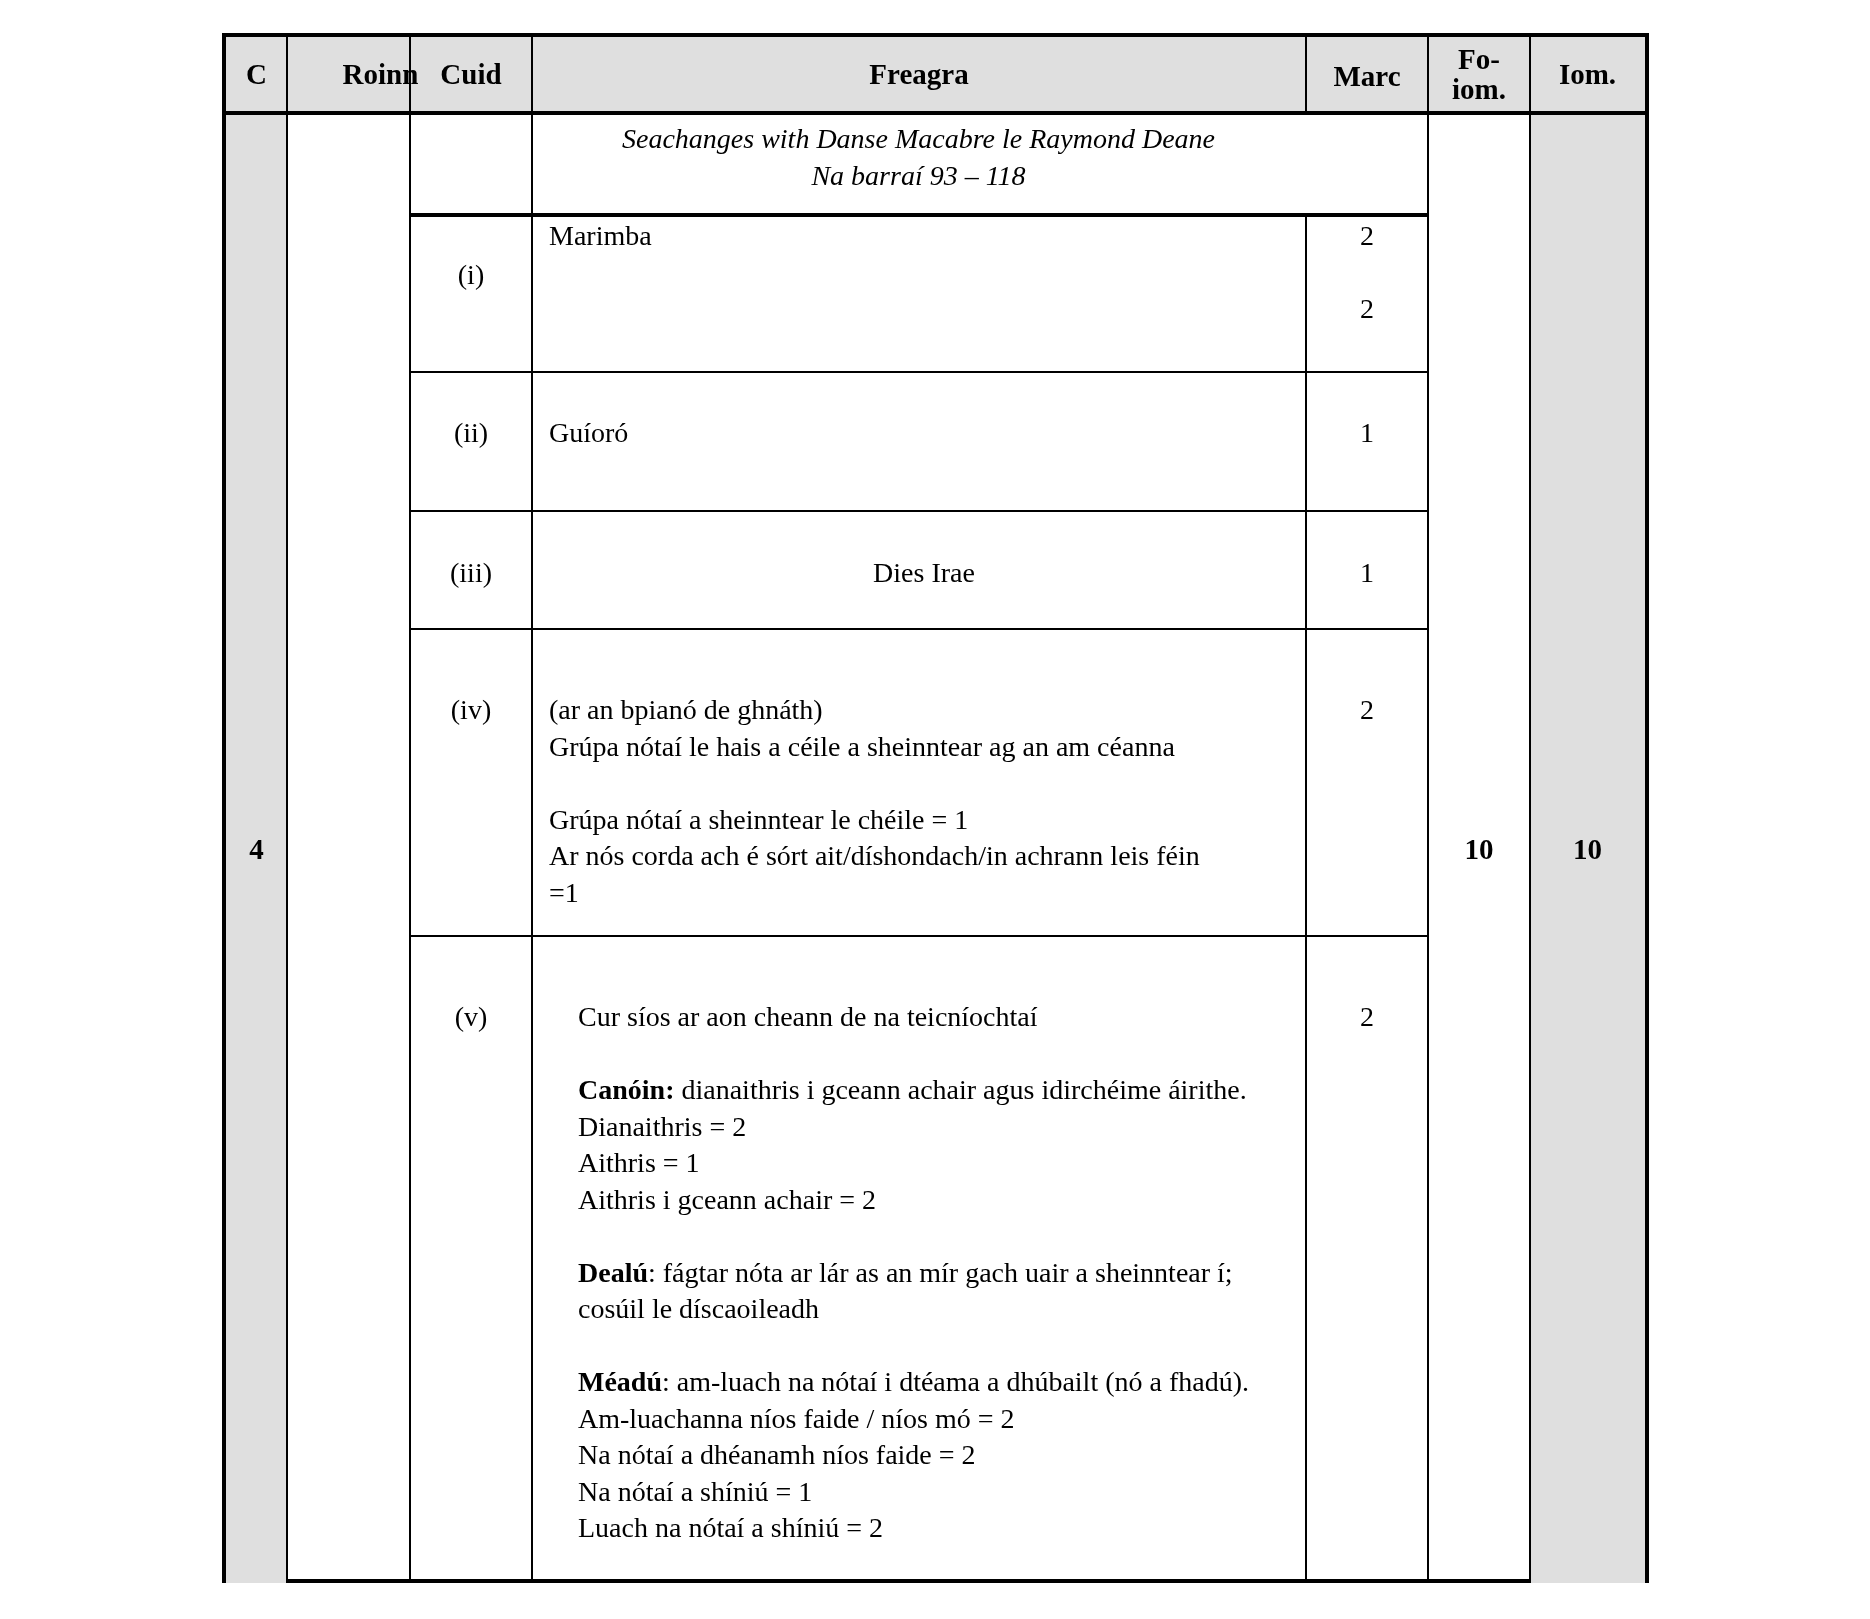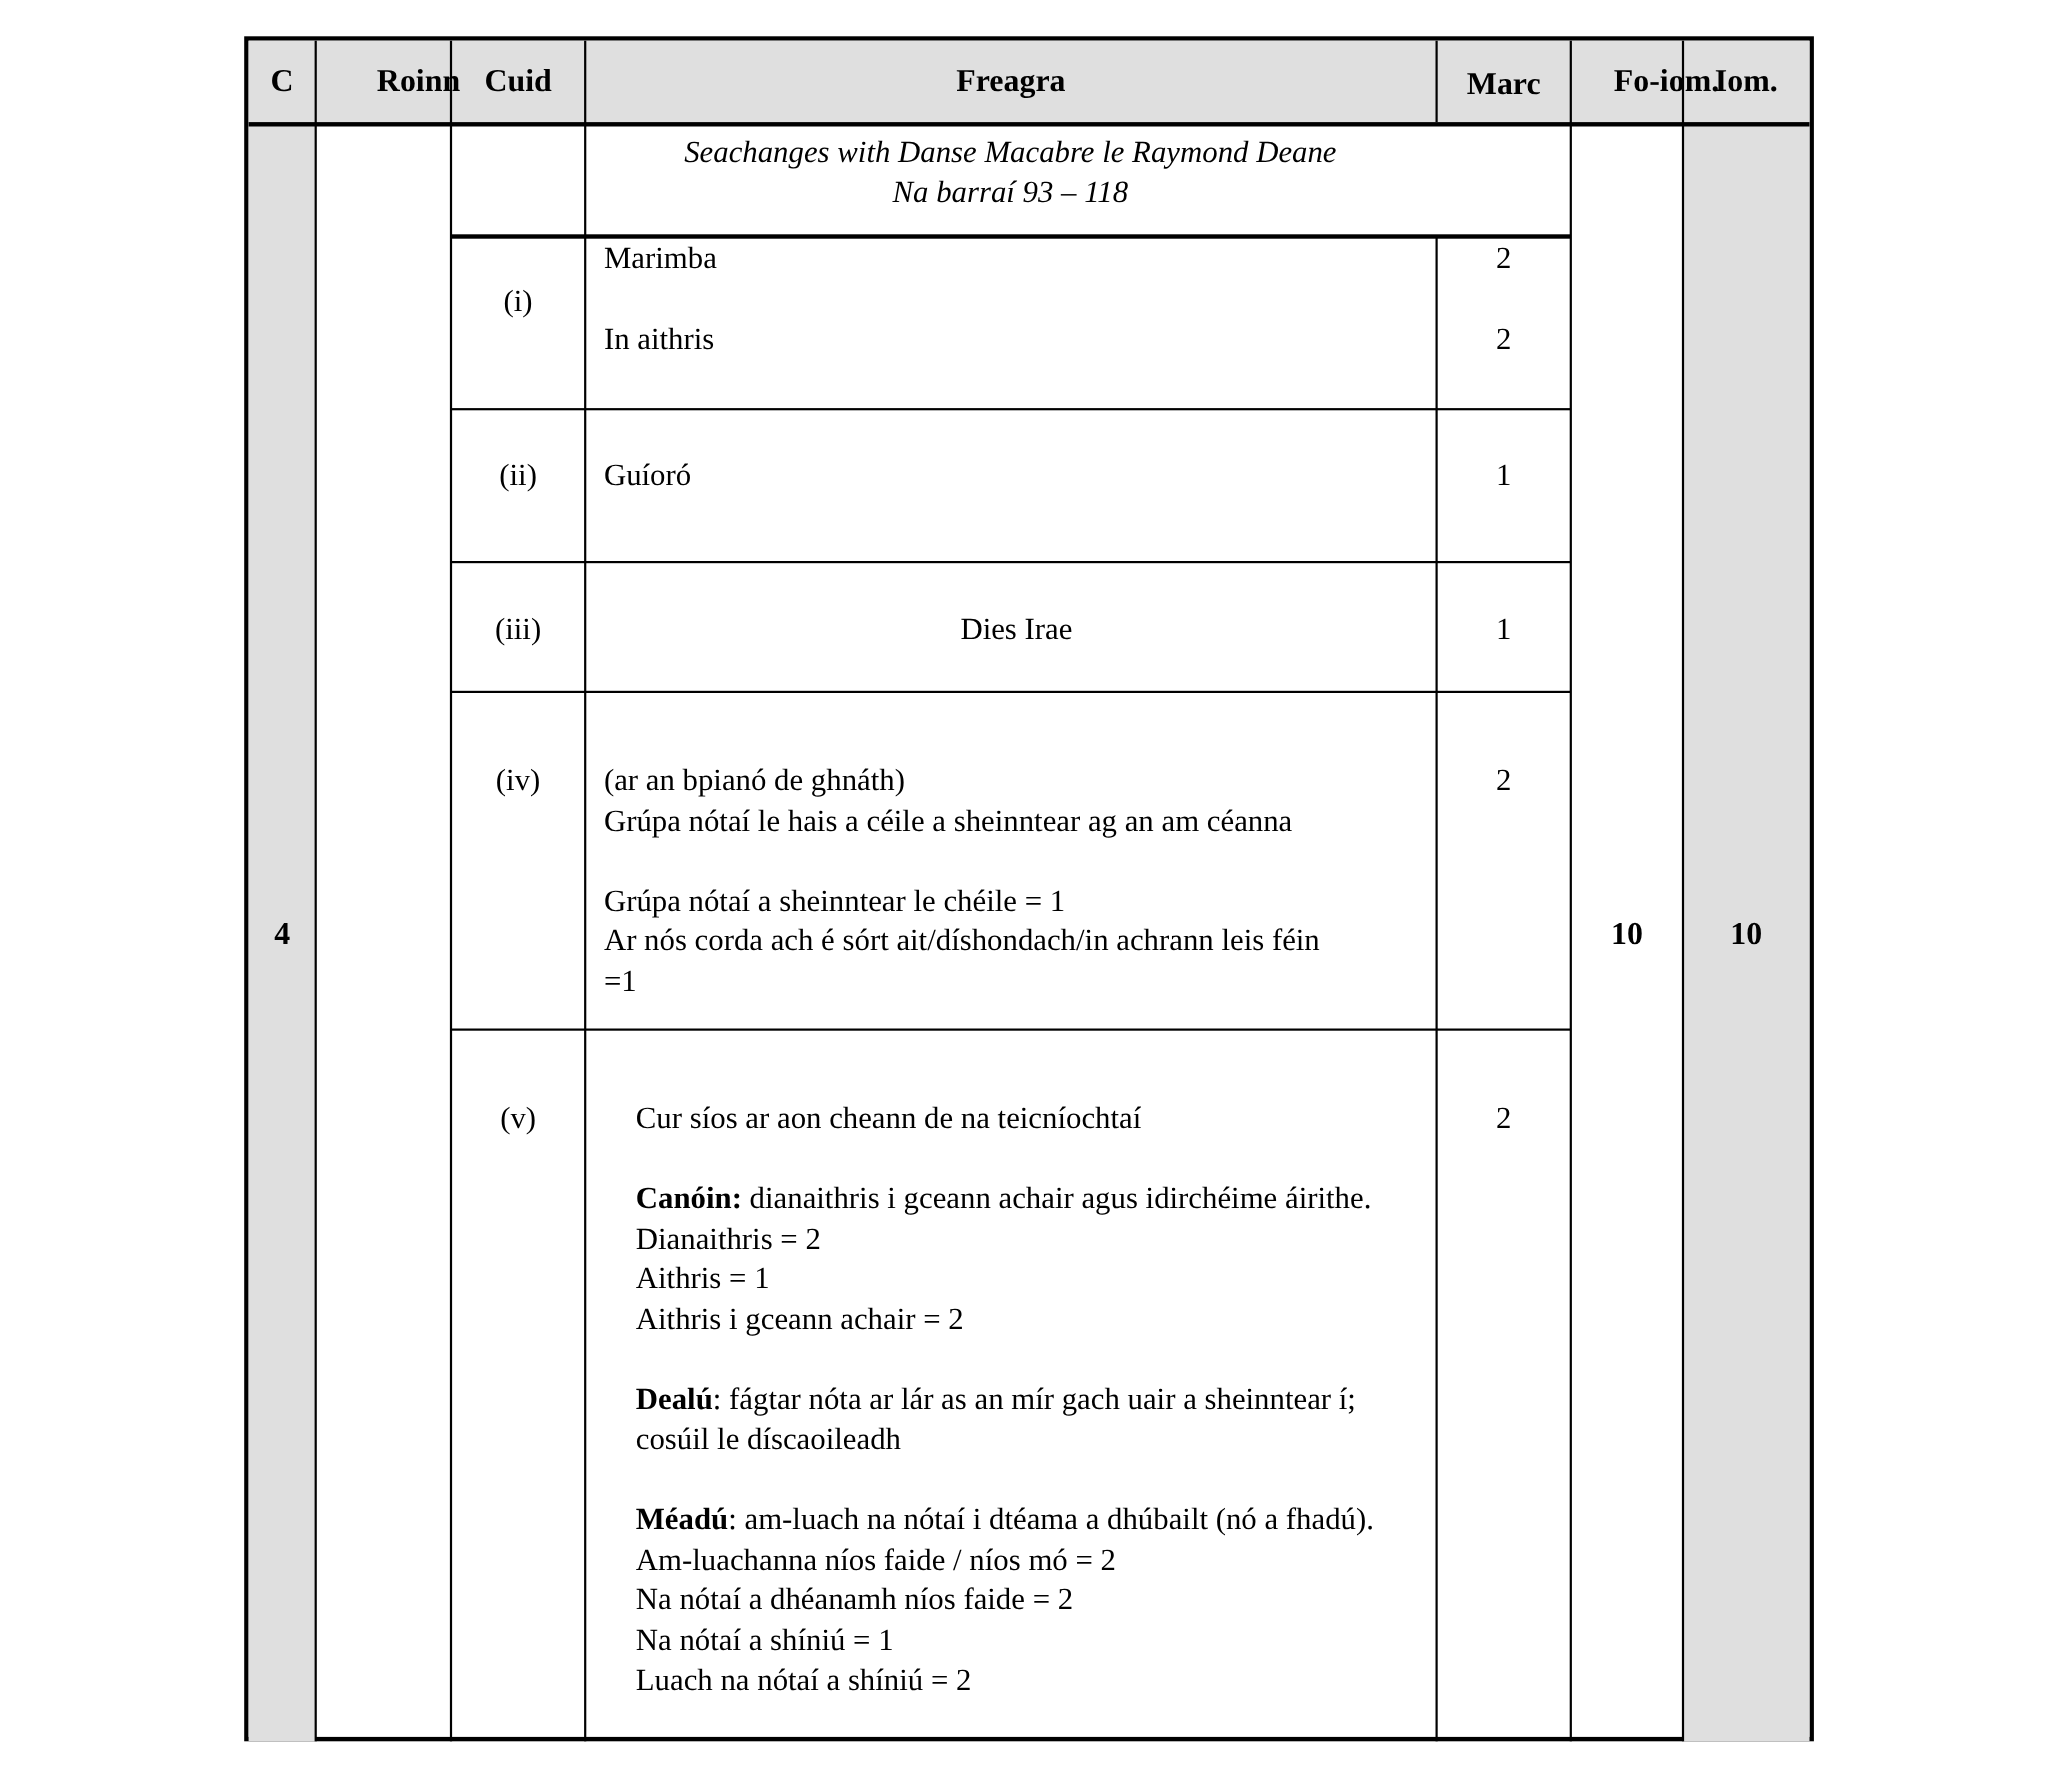--- a/index.html
+++ b/index.html
@@ -28,21 +28,21 @@
   <div class="cell gray" style="left:0;top:0;width:1419px;height:74px;"></div>
 
   <div class="cell gray" style="left:0;top:74px;width:61px;height:1472px;"></div>
   <div class="cell gray" style="left:1304px;top:74px;width:115px;height:1472px;"></div>
 
   <div class="cell hdr" style="left:0;top:0;width:61px;height:74px;">C</div>
   <div class="cell hdr" style="left:61px;top:0;width:123px;height:74px;margin-left:32px;">Roinn</div>
   <div class="cell hdr" style="left:184px;top:0;width:122px;height:74px;">Cuid</div>
   <div class="cell hdr" style="left:306px;top:0;width:774px;height:74px;">Freagra</div>
   <div class="cell hdr" style="left:1080px;top:0;width:122px;height:77px;">Marc</div>
-  <div class="cell hdr" style="left:1202px;top:0;width:102px;height:74px;flex-direction:row;margin-left:36px;">
+  <div class="cell hdr" style="left:1202px;top:0;width:102px;height:74px;flex-direction:column;">
     <span>Fo-</span>
     <span>iom.</span>
   </div>
   <div class="cell hdr" style="left:1304px;top:0;width:115px;height:74px;">Iom.</div>
 
   <div class="hthick" style="left:0;top:74px;width:1419px;"></div>
 
   <div class="vline" style="left:60px;top:0;height:1546px;"></div>
   <div class="vline" style="left:183px;top:0;height:1546px;"></div>
   <div class="vline" style="left:305px;top:0;height:1546px;"></div>
@@ -63,21 +63,20 @@
   <div class="hline" style="left:184px;top:898px;width:1018px;"></div>
 
   <div class="cell hdr" style="left:0;top:78px;width:61px;height:1468px;">4</div>
   <div class="cell hdr" style="left:1202px;top:78px;width:102px;height:1468px;">10</div>
   <div class="cell hdr" style="left:1304px;top:78px;width:115px;height:1468px;">10</div>
 
   <div class="cell txt center" style="left:184px;top:220px;width:122px;">(i)</div>
   <div class="cell txt" style="left:323px;top:181px;width:750px;">
     <span class="line">Marimba</span>
     <span class="gap"></span>
-    <span class="line">In aithris</span>
   </div>
   <div class="cell txt center" style="left:1080px;top:181px;width:122px;">
     <span class="line">2</span>
     <span class="gap"></span>
     <span class="line">2</span>
   </div>
 
   <div class="cell txt center" style="left:184px;top:378px;width:122px;">(ii)</div>
   <div class="cell txt" style="left:323px;top:378px;width:750px;">
     <span class="line">Guíoró</span>

